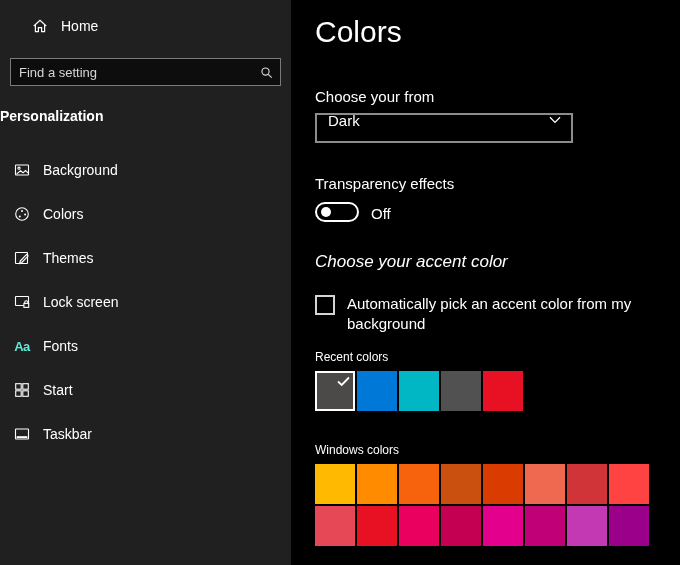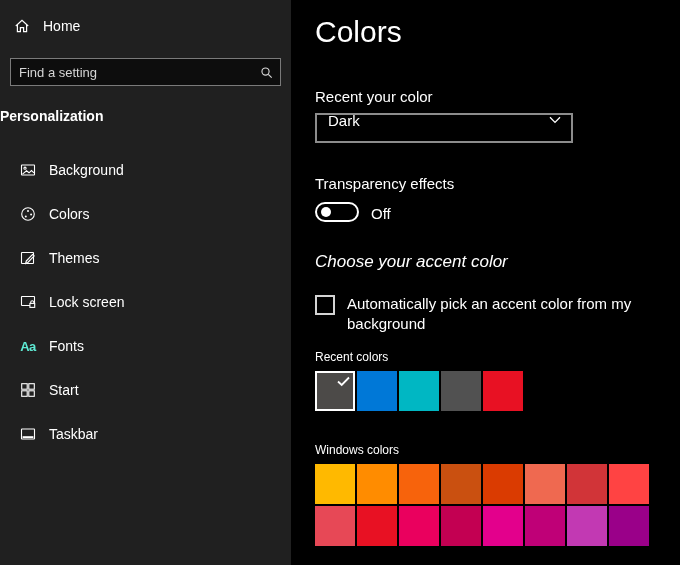--- a/index.html
+++ b/index.html
@@ -2,35 +2,35 @@
 <html><head>
 <meta charset="utf-8">
 <style>
   * { margin:0; padding:0; box-sizing:border-box; }
   html,body { width:680px; height:565px; }
   body { font-family:"Liberation Sans", sans-serif; background:#000; color:#fff; overflow:hidden; }
   .app { position:relative; width:680px; height:565px; background:#000; }
 
   
   .sidebar { position:absolute; left:0; top:0; width:291px; height:565px; background:#202020; }
-  .home-row { display:flex; align-items:center; gap:13px; height:36px; margin:8px 0 0 0; padding-left:14px; cursor:default; }
+  .home-row { display:flex; align-items:center; gap:13px; height:36px; margin:8px 0 0 0; padding-left:32px; cursor:default; }
   .home-row span.lbl { font-size:14px; }
   .icon16 { width:16px; height:16px; display:inline-flex; align-items:center; justify-content:center; flex:0 0 16px; }
   .icon16 svg { width:16px; height:16px; display:block; }
 
   .search-box { position:relative; margin:14px 10px 0 10px; height:28px; background:#0d0d0d; border:1px solid #7a7a7a; display:flex; align-items:center; }
   .search-box input { flex:1; height:100%; background:transparent; border:none; outline:none; color:#fff; font-size:13px; padding:0 8px; font-family:"Liberation Sans", sans-serif; }
   .search-box input::placeholder { color:#d6d6d6; }
   .search-btn { width:28px; height:100%; display:flex; align-items:center; justify-content:center; }
   .search-btn svg { width:13px; height:13px; }
 
   .section-title { font-size:14px; font-weight:bold; margin-top:22px; }
 
   .nav { margin-top:26px; display:flex; flex-direction:column; gap:4px; }
-  .nav-item { display:flex; align-items:center; gap:13px; height:40px; padding-left:20px; cursor:default; }
+  .nav-item { display:flex; align-items:center; gap:13px; height:40px; padding-left:14px; cursor:default; }
   .nav-item .lbl { font-size:14px; }
   .fonts-glyph { font-size:13px; font-weight:bold; color:#5eead4; letter-spacing:-0.5px; }
 
   
   .main { position:absolute; left:291px; top:0; width:389px; height:565px; background:#000; padding:12px 0 0 24px; }
   h1.page-title { font-size:30px; font-weight:300; line-height:40px; }
 
   .group-label { font-size:15px; margin-top:36px; }
   .dropdown { margin-top:8px; width:258px; height:30px; border:2px solid #8c8c8c; background:#000; display:flex; align-items:center; justify-content:space-between; padding:0 10px 16px 11px; cursor:default; }
   .dropdown .val { font-size:15px; }
@@ -159,21 +159,21 @@
         <span class="lbl">Taskbar</span>
       </div>
 
     </nav>
   </aside>
 
   <main class="main">
 
     <h1 class="page-title">Colors</h1>
 
-    <div class="group-label">Recent your color</div>
+    <div class="group-label">Choose your from</div>
 
     <div class="dropdown">
       <span class="val">Dark</span>
       <svg viewBox="0 0 12 8" fill="none" stroke="#fff" stroke-width="1.3">
         <polyline points="1,1.2 6,6.4 11,1.2"></polyline>
       </svg>
     </div>
 
     <div class="toggle-label">Transparency effects</div>
 

